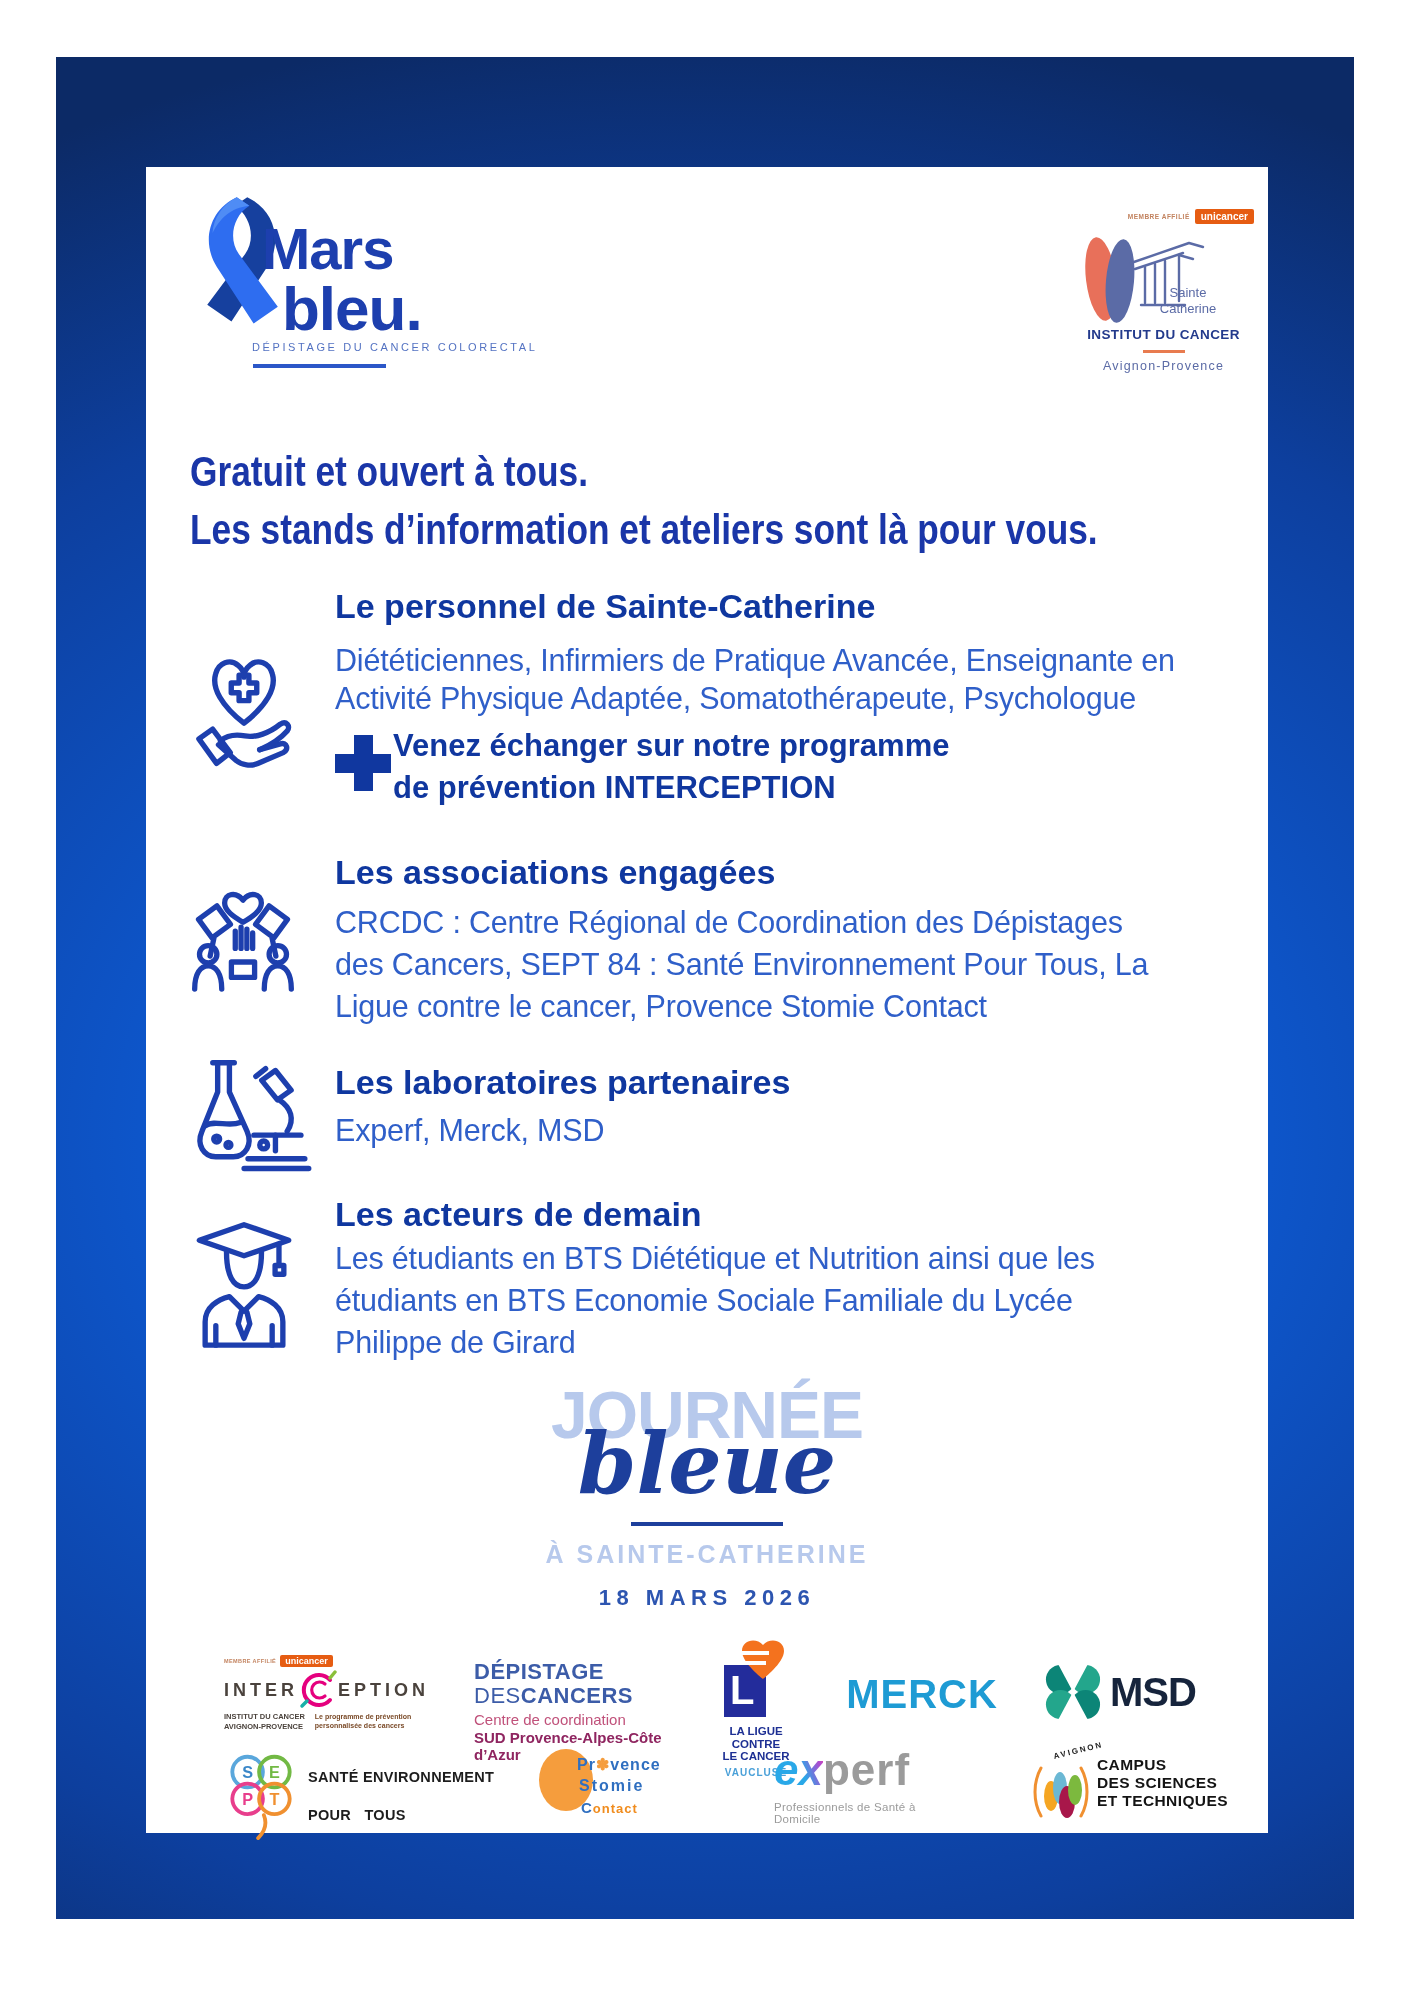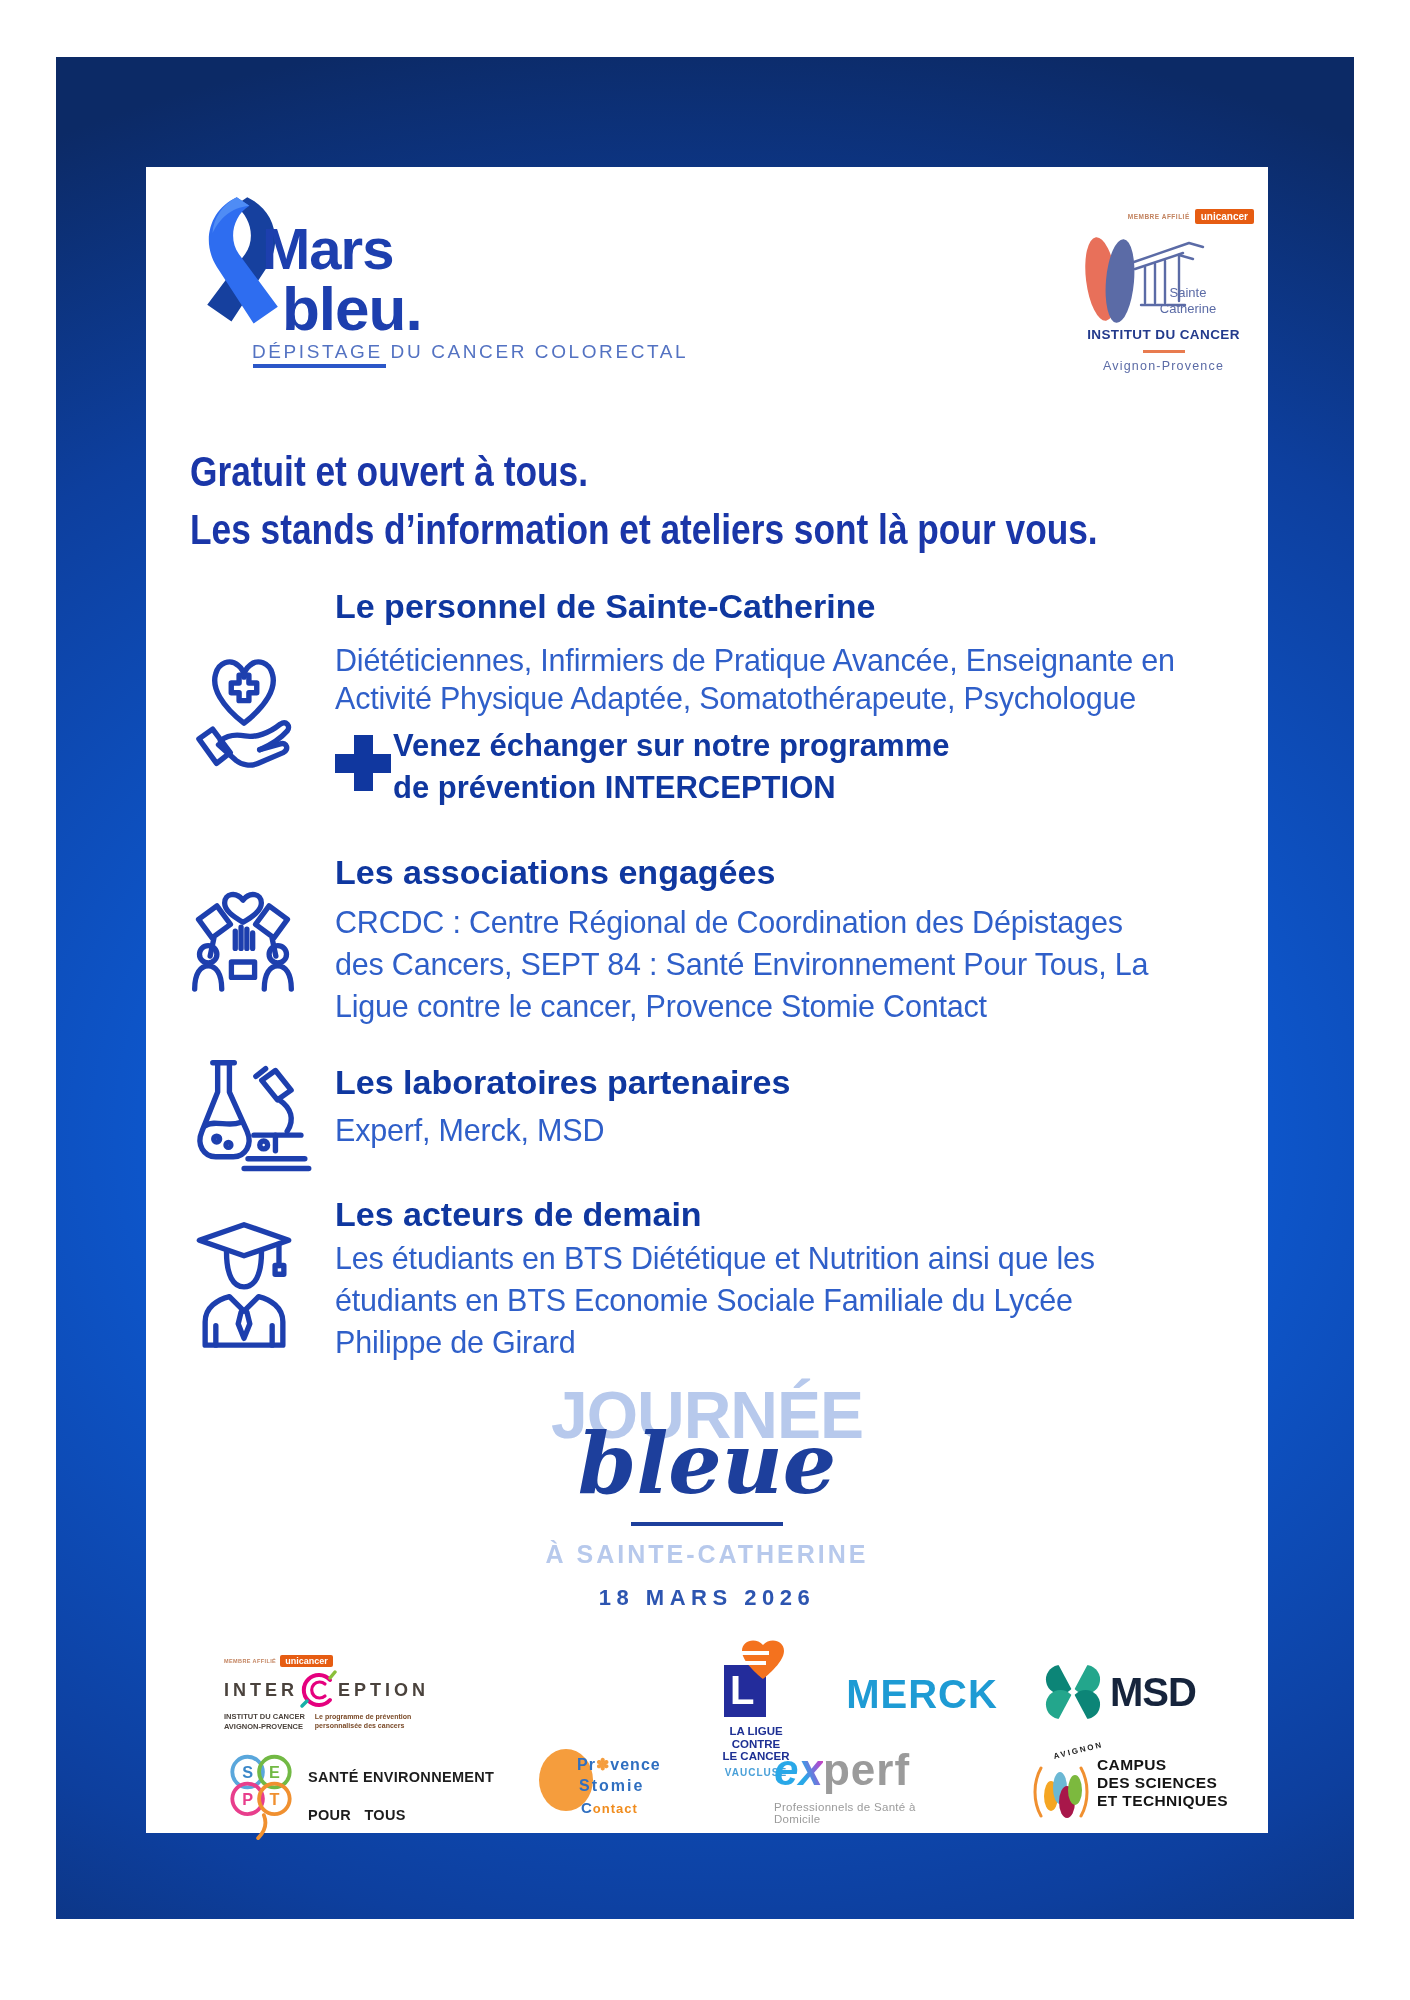--- a/index.html
+++ b/index.html
@@ -7,21 +7,21 @@
           font-family:"Liberation Sans",sans-serif;}
   .frame{position:absolute;left:56px;top:57px;width:1298px;height:1862px;
          background:radial-gradient(115% 62% at 50% 58%, #1467e2 0%, #0d55c9 38%, #0d3f9e 70%, #0c2a66 97%);}
   .content{position:absolute;left:146px;top:167px;width:1122px;height:1666px;background:#ffffff;}
 
   
   .marsbleu{position:absolute;left:0;top:0;width:520px;height:220px;}
   .ribbon{position:absolute;left:38px;top:26px;width:116px;height:158px;}
   .mb-word1{position:absolute;left:116px;top:48px;font-size:58px;font-weight:800;letter-spacing:-1px;color:#1d3fae;}
   .mb-word2{position:absolute;left:136px;top:106px;font-size:62px;font-weight:800;letter-spacing:-1px;color:#1d3fae;}
-  .mb-tag{position:absolute;left:106px;top:174px;font-size:19px;letter-spacing:2.6px;color:#5372c2;font-weight:500;white-space:nowrap;}
+  .mb-tag{position:absolute;left:106px;top:174px;font-size:11px;letter-spacing:2.6px;color:#5372c2;font-weight:500;white-space:nowrap;}
   .mb-rule{position:absolute;left:107px;top:197px;width:133px;height:4px;background:#2b57c8;}
 
   
   .inst{position:absolute;left:925px;top:42px;width:185px;height:205px;}
   .inst-aff{position:absolute;top:0;right:2px;display:flex;align-items:center;gap:5px;}
   .inst-aff-label{font-size:6.5px;letter-spacing:0.5px;color:#c2825e;font-weight:700;}
   .inst-aff-box{background:#e65c12;color:#fff;font-size:10px;font-weight:700;padding:2px 6px;border-radius:2px;}
   .inst-svg{position:absolute;left:0;top:20px;}
   .inst-name{position:absolute;left:80px;top:76px;width:74px;text-align:center;color:#5b6ba6;font-size:13px;line-height:16px;}
   .inst-title{position:absolute;left:0;top:118px;width:185px;text-align:center;color:#233a8c;font-weight:800;font-size:13.5px;letter-spacing:0.4px;}
@@ -264,20 +264,26 @@
           <div>INSTITUT DU CANCER</div>
           <div>AVIGNON-PROVENCE</div>
         </div>
         <div class="colB">
           <div>Le programme de prévention</div>
           <div>personnalisée des cancers</div>
         </div>
       </div>
     </div>
 
+    <div class="plogo p-dep">
+      <div class="dep1">DÉPISTAGE</div>
+      <div class="dep2"><span>DES</span><b>CANCERS</b></div>
+      <div class="dep3">Centre de coordination</div>
+      <div class="dep4">SUD Provence-Alpes-Côte d’Azur</div>
+    </div>
 
     <div class="plogo p-ligue">
       <div class="ligue-gfx">
         <div class="ligue-sq"></div>
         <div class="ligue-L">L</div>
         <svg width="46" height="44" viewBox="0 0 46 44" style="position:absolute;left:16px;top:-2px;">
           <path d="M2 14 C2 3 16 0 23 8 C30 0 44 3 44 14 C44 26 23 42 23 42 C23 42 2 26 2 14 Z" fill="#f4721e"></path>
           <rect x="2" y="14" width="27" height="4" fill="#ffffff"></rect>
           <rect x="2" y="24" width="24" height="4" fill="#ffffff"></rect>
         </svg>

